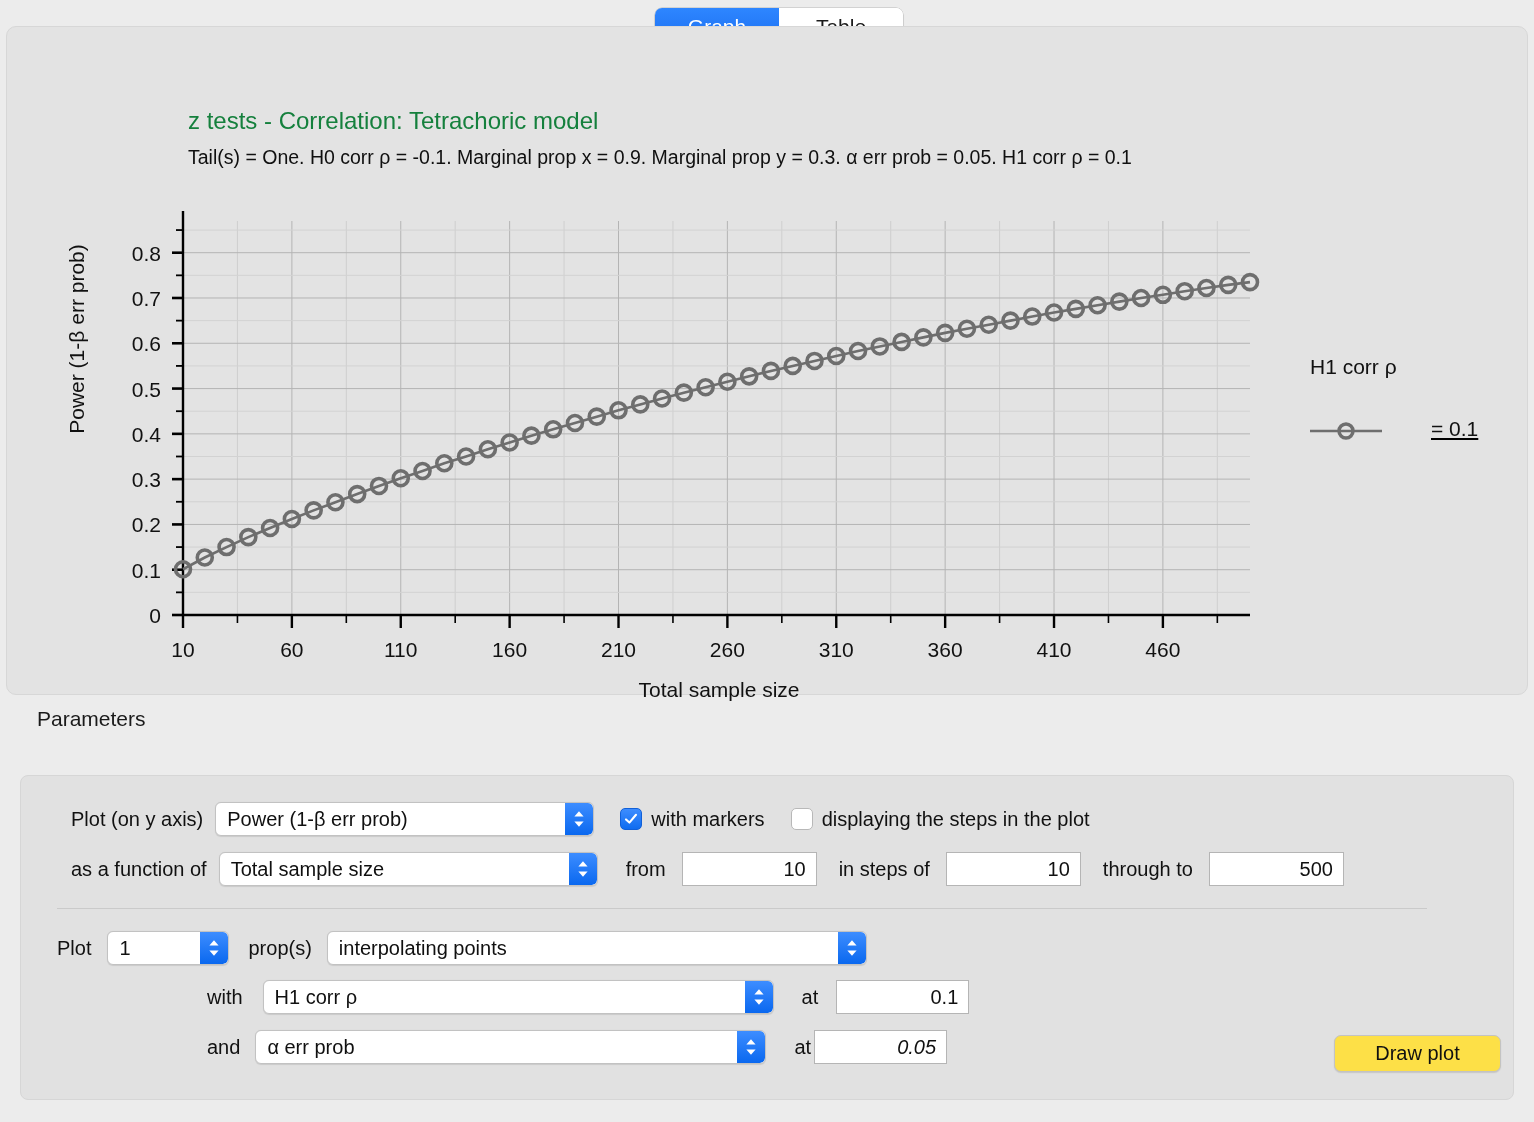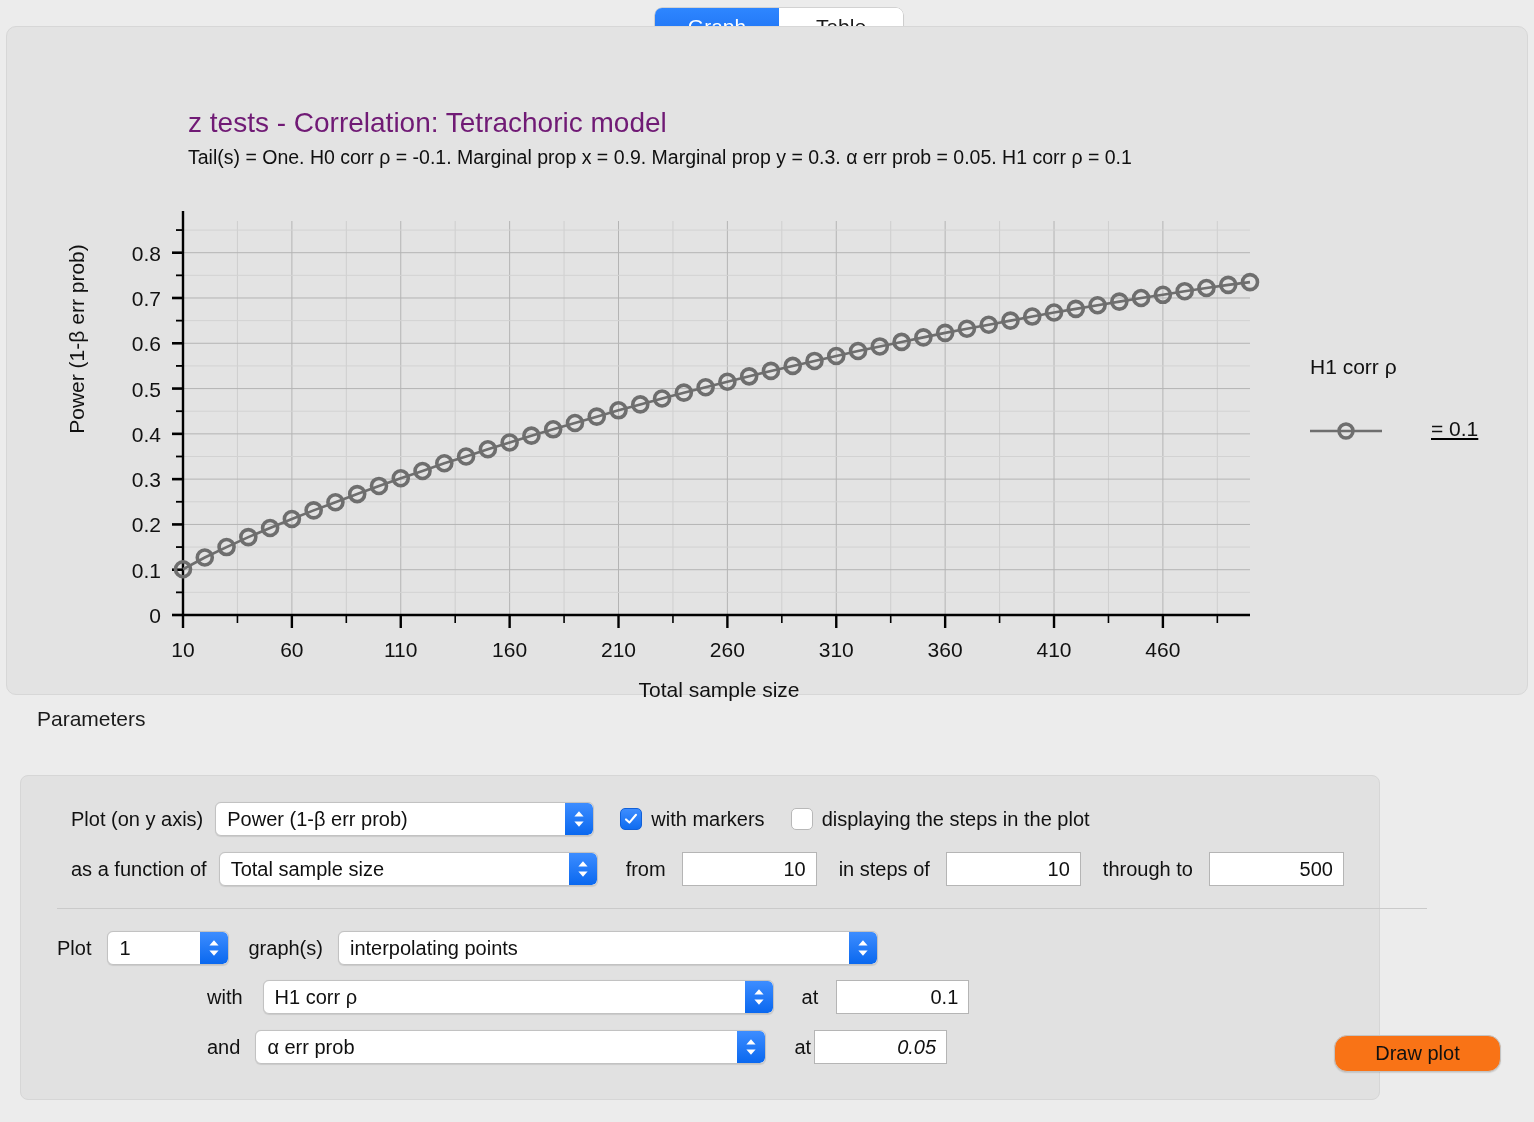--- a/index.html
+++ b/index.html
@@ -40,21 +40,21 @@
   .graph-panel {
     position: absolute; left: 6px; top: 26px;
     width: 1522px; height: 669px;
     background: #e3e3e3;
     border: 1px solid #d7d7d7;
     border-radius: 10px;
   }
 
   .chart-title {
     position: absolute; left: 181px; top: 80px;
-    font-size: 28px; color: #701a75; white-space: nowrap;
+    font-size: 24px; color: #15803d; white-space: nowrap;
   }
   .chart-subtitle {
     position: absolute; left: 181px; top: 115px;
     width: 1030px;
     font-size: 19.5px; color: #101010;
     line-height: 30px;
   }
 
   .ylabel {
     position: absolute;
@@ -85,21 +85,21 @@
   }
   .legend-label { font-size: 21px; color: #111; margin-left: 49px; }
 
   
   .params-heading {
     position: absolute; left: 37px; top: 707px;
     font-size: 21px; color: #1a1a1a;
   }
   .params-panel {
     position: absolute; left: 20px; top: 775px;
-    width: 1360px; height: 325px;
+    width: 1494px; height: 325px;
     background: #e1e1e1;
     border: 1px solid #d6d6d6;
     border-radius: 8px;
     padding-left: 28px;
   }
 
   .row { position: absolute; display: flex; align-items: center; }
   .lbl { font-size: 20px; color: #111; white-space: nowrap; }
 
   
@@ -163,23 +163,23 @@
   }
 
   .divider {
     position: absolute; left: 36px; top: 132px;
     width: 1370px; height: 1px; background: #cacaca;
   }
 
   .drawbtn {
     position: absolute; left: 1334px; top: 1035px;
     width: 167px; height: 37px;
-    background: #f97316;
+    background: #fde047;
     border: 1px solid #c3c3c3;
-    border-radius: 13px;
+    border-radius: 7px;
     display: flex; align-items: center; justify-content: center;
     font-size: 20px; color: #111;
     box-shadow: 0 1px 1.2px rgba(0,0,0,0.12);
   }
 </style>
 </head>
 <body>
 
 <div id="root">
 
@@ -413,21 +413,21 @@
       <span class="lbl">Plot</span>
       <div class="numstep" style="width:122px; margin-left:16px;">
         <span>1</span>
         <span class="stepper">
           <svg width="16" height="22" viewBox="0 0 16 22">
             <path d="M8 3.2 L12.6 8.6 L3.4 8.6 Z" fill="#fff"></path>
             <path d="M8 18.8 L12.6 13.4 L3.4 13.4 Z" fill="#fff"></path>
           </svg>
         </span>
       </div>
-      <span class="lbl" style="margin-left:19px;">graph(s)</span>
+      <span class="lbl" style="margin-left:19px;">prop(s)</span>
       <div class="popup" style="width:540px; margin-left:15px;border-radius:6px;">
         <span>interpolating points</span>
         <span class="stepper">
           <svg width="16" height="22" viewBox="0 0 16 22">
             <path d="M8 3.2 L12.6 8.6 L3.4 8.6 Z" fill="#fff"></path>
             <path d="M8 18.8 L12.6 13.4 L3.4 13.4 Z" fill="#fff"></path>
           </svg>
         </span>
       </div>
     </div>

